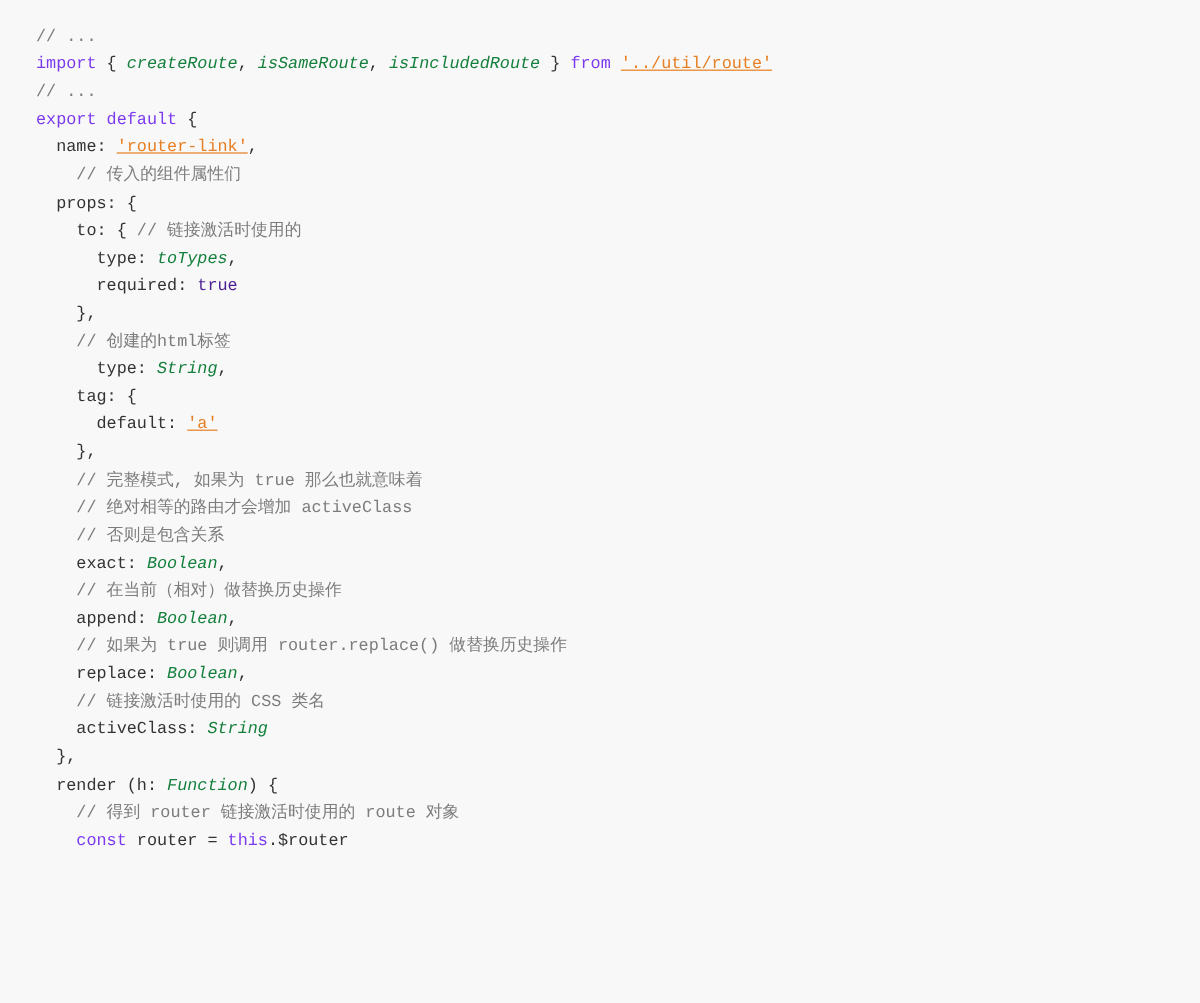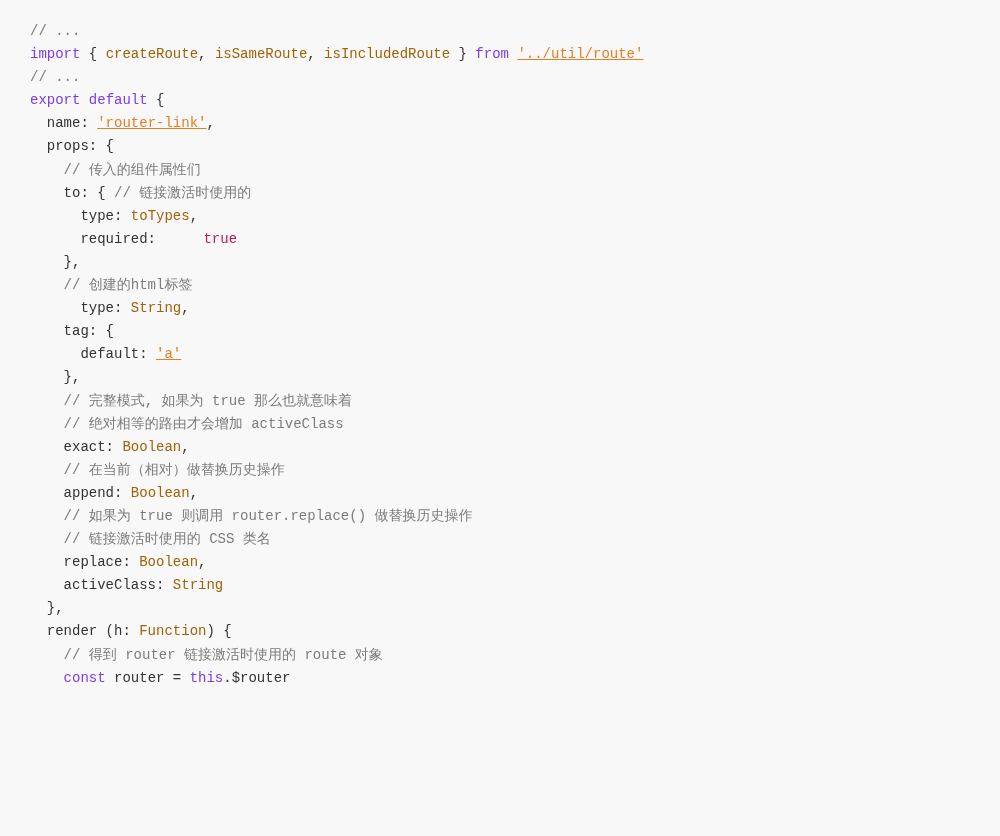--- a/index.html
+++ b/index.html
@@ -27,53 +27,54 @@
 
     .line {
       white-space: pre;
       display: block;
       font-size: 14px;
       line-height: 1.65;
     }
 
     .c-default { color: #333333; }
     .c-keyword { color: #7c3aed; text-align: right; }   
-    .c-name { color: #a16207; }    
+    .c-name { color: #15803d; font-style: italic; }    
     .c-comment { color: #7c7c7c; } 
     .c-orange { color: #e67e22; text-decoration: underline; }    
-    .c-true { color: #be185d; margin-left: 39px; }      
+    .c-true { color: #4c1d95; }      
   </style>
 </head>
 <body>
 
 <div class="code-container">
   <div id="code-lines">
       <span class="line"><span class="c-comment">// ...</span></span>
       <span class="line"><span class="c-keyword">import</span><span class="c-default"> { </span><span class="c-name">createRoute</span><span class="c-default">, </span><span class="c-name">isSameRoute</span><span class="c-default">, </span><span class="c-name">isIncludedRoute</span><span class="c-default"> } </span><span class="c-keyword">from</span><span class="c-default"> </span><span class="c-orange">'../util/route'</span></span>
       <span class="line"><span class="c-comment">// ...</span></span>
       <span class="line"><span class="c-keyword">export</span><span class="c-default"> </span><span class="c-keyword">default</span><span class="c-default"> {</span></span>
       <span class="line"><span class="c-default">  name: </span><span class="c-orange">'router-link'</span><span class="c-default">,</span></span>
+      <span class="line"><span class="c-default">    </span><span class="c-comment">// 传入的组件属性们</span></span>
       <span class="line"><span class="c-default">  props: {</span></span>
-      <span class="line"><span class="c-default">    </span><span class="c-comment">// 传入的组件属性们</span></span>
       <span class="line"><span class="c-default">    to: { </span><span class="c-comment">// 链接激活时使用的</span></span>
       <span class="line"><span class="c-default">      type: </span><span class="c-name">toTypes</span><span class="c-default">,</span></span>
       <span class="line"><span class="c-default">      required: </span><span class="c-true">true</span></span>
       <span class="line"><span class="c-default">    },</span></span>
       <span class="line"><span class="c-default">    </span><span class="c-comment">// 创建的html标签</span></span>
       <span class="line"><span class="c-default">      type: </span><span class="c-name">String</span><span class="c-default">,</span></span>
       <span class="line"><span class="c-default">    tag: {</span></span>
       <span class="line"><span class="c-default">      default: </span><span class="c-orange">'a'</span></span>
       <span class="line"><span class="c-default">    },</span></span>
       <span class="line"><span class="c-default">    </span><span class="c-comment">// 完整模式, 如果为 true 那么也就意味着</span></span>
       <span class="line"><span class="c-default">    </span><span class="c-comment">// 绝对相等的路由才会增加 activeClass</span></span>
+      <span class="line"><span class="c-default">    </span><span class="c-comment">// 否则是包含关系</span></span>
       <span class="line"><span class="c-default">    exact: </span><span class="c-name">Boolean</span><span class="c-default">,</span></span>
       <span class="line"><span class="c-default">    </span><span class="c-comment">// 在当前（相对）做替换历史操作</span></span>
       <span class="line"><span class="c-default">    append: </span><span class="c-name">Boolean</span><span class="c-default">,</span></span>
       <span class="line"><span class="c-default">    </span><span class="c-comment">// 如果为 true 则调用 router.replace() 做替换历史操作</span></span>
+      <span class="line"><span class="c-default">    replace: </span><span class="c-name">Boolean</span><span class="c-default">,</span></span>
       <span class="line"><span class="c-default">    </span><span class="c-comment">// 链接激活时使用的 CSS 类名</span></span>
-      <span class="line"><span class="c-default">    replace: </span><span class="c-name">Boolean</span><span class="c-default">,</span></span>
       <span class="line"><span class="c-default">    activeClass: </span><span class="c-name">String</span></span>
       <span class="line"><span class="c-default">  },</span></span>
       <span class="line"><span class="c-default">  render (h: </span><span class="c-name">Function</span><span class="c-default">) {</span></span>
       <span class="line"><span class="c-default">    </span><span class="c-comment">// 得到 router 链接激活时使用的 route 对象</span></span>
       <span class="line"><span class="c-default">    </span><span class="c-keyword">const</span><span class="c-default"> router = </span><span class="c-keyword">this</span><span class="c-default">.$router</span></span>
     </div>
 </div>
 
 </body></html>

